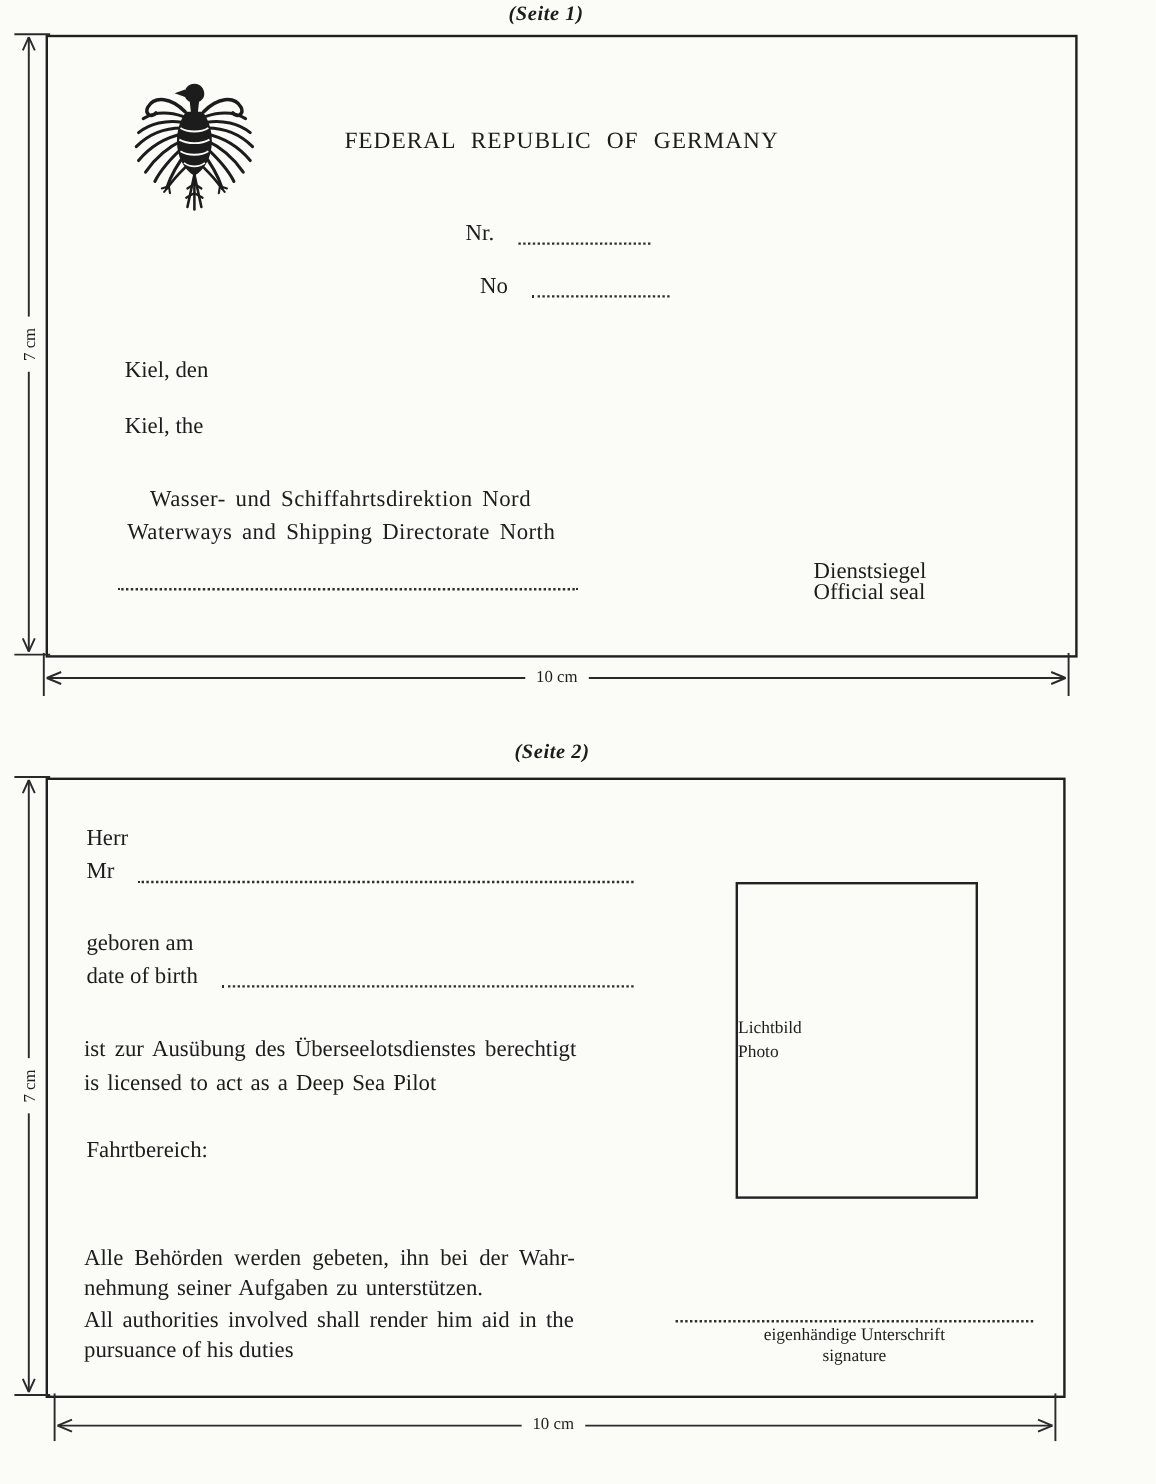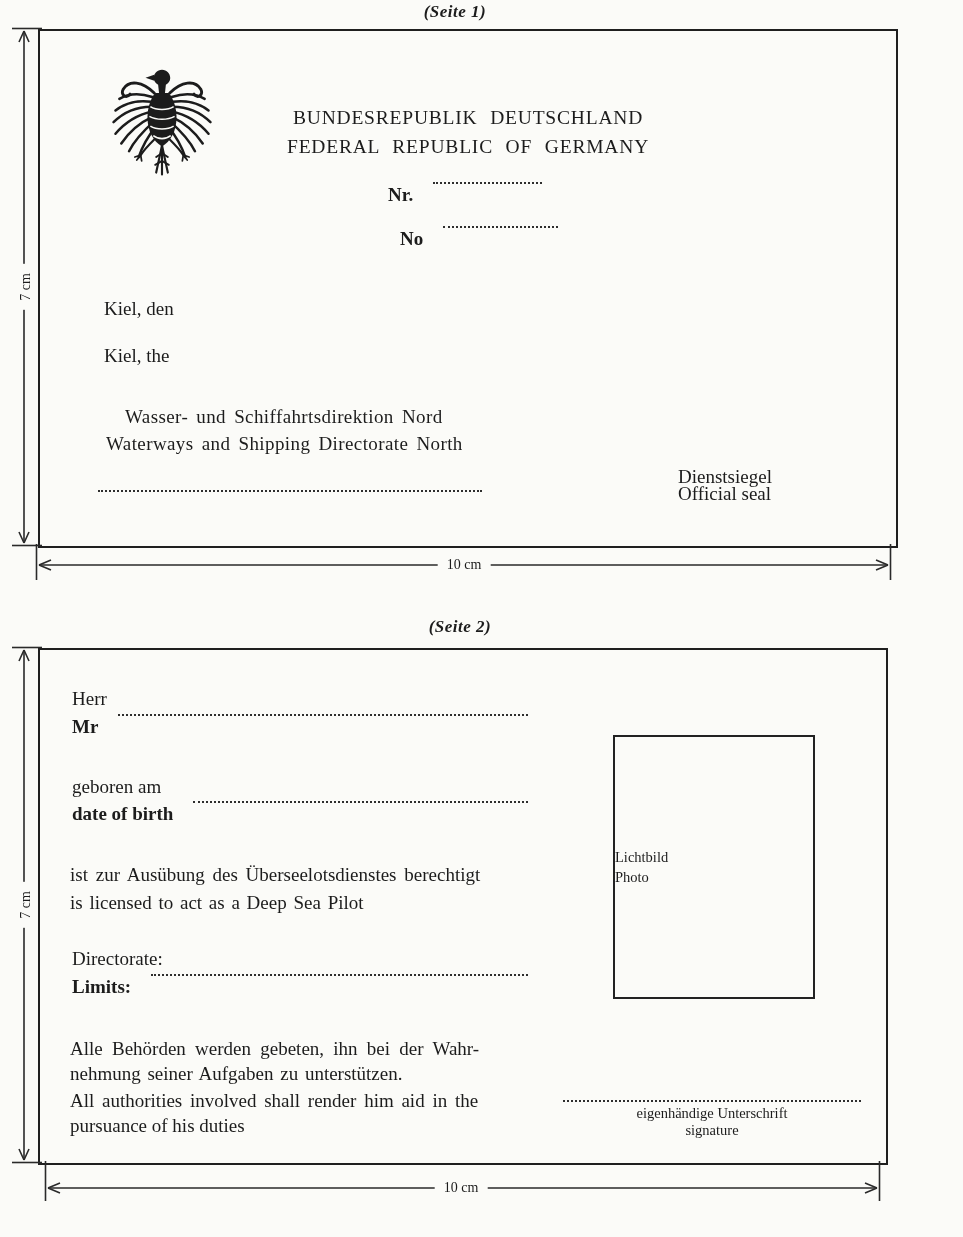--- a/index.html
+++ b/index.html
@@ -19,21 +19,21 @@
   .card {
     position:absolute;
     border:2px solid #1f1f1f;
   }
   .t { font-size:19px; line-height:26px; white-space:nowrap; }
   .title-block {
     text-align:center; font-size:19.5px; line-height:29px;
     letter-spacing:0.8px; word-spacing:7px;
   }
   .fill-line {
-    position:absolute; display:flex; gap:20px;font-weight:bold;
+    position:absolute; display:flex; align-items:flex-end; gap:20px;
   }
   .fill-line .lbl { font-size:19px; line-height:26px; white-space:nowrap; }
   .fill-line .dots {
     flex:1; border-bottom:2px dotted #2e2e2e; margin-bottom:4px; height:0;
   }
   .dotrule {
     position:absolute; border-bottom:2px dotted #2e2e2e;
   }
   .small2 { font-size:19px; line-height:17px; }
   .photo-box {
@@ -113,21 +113,20 @@
       <g fill="none" stroke="#fbfbf8" stroke-width="1.6">
         <path d="M48,44 C54,48 66,48 72,44"></path>
         <path d="M47,54 C54,58 66,58 73,54"></path>
         <path d="M48,64 C54,68 66,68 72,64"></path>
         <path d="M51,74 C56,78 64,78 69,74"></path>
       </g>
     </svg>
   </div>
 
   <div class="abs title-block" style="left:278px; top:103px; width:380px;">
-    <div>BUNDESREPUBLIK DEUTSCHLAND</div>
     <div>FEDERAL REPUBLIC OF GERMANY</div>
   </div>
 
   <div class="fill-line" style="left:388px; top:182px; width:154px;">
     <span class="lbl">Nr.</span>
     <span class="dots"></span>
   </div>
   <div class="fill-line" style="left:388px; top:226px; width:158px;margin-left:12px;">
     <span class="lbl">No</span>
     <span class="dots"></span>
@@ -183,25 +182,21 @@
 
   <div class="abs t" style="left:72px; top:774px;">geboren am</div>
   <div class="fill-line" style="left:72px; top:801px; width:456px;">
     <span class="lbl">date of birth</span>
     <span class="dots"></span>
   </div>
 
   <div class="abs t ws3" style="left:70px; top:862px;">ist zur Ausübung des Überseelotsdienstes berechtigt</div>
   <div class="abs t ws2" style="left:70px; top:890px;">is licensed to act as a Deep Sea Pilot</div>
 
-  <div class="abs t" style="left:72px; top:946px;">Directorate:</div>
-  <div class="fill-line" style="left:72px; top:974px; width:456px;">
-    <span class="lbl">Limits:</span>
-    <span class="dots"></span>
-  </div>
+  <div class="abs t" style="left:72px; top:946px;">Fahrtbereich:</div>
 
   <div class="abs t ws4" style="left:70px; top:1036px;">Alle Behörden werden gebeten, ihn bei der Wahr-</div>
   <div class="abs t ws2" style="left:70px; top:1061px;">nehmung seiner Aufgaben zu unterstützen.</div>
   <div class="abs t ws3" style="left:70px; top:1088px;">All authorities involved shall render him aid in the</div>
   <div class="abs t" style="left:70px; top:1113px;">pursuance of his duties</div>
 
   <div class="photo-box" style="left:613px; top:735px; width:198px; height:260px;">
     <div>Lichtbild</div>
     <div>Photo</div>
   </div>

